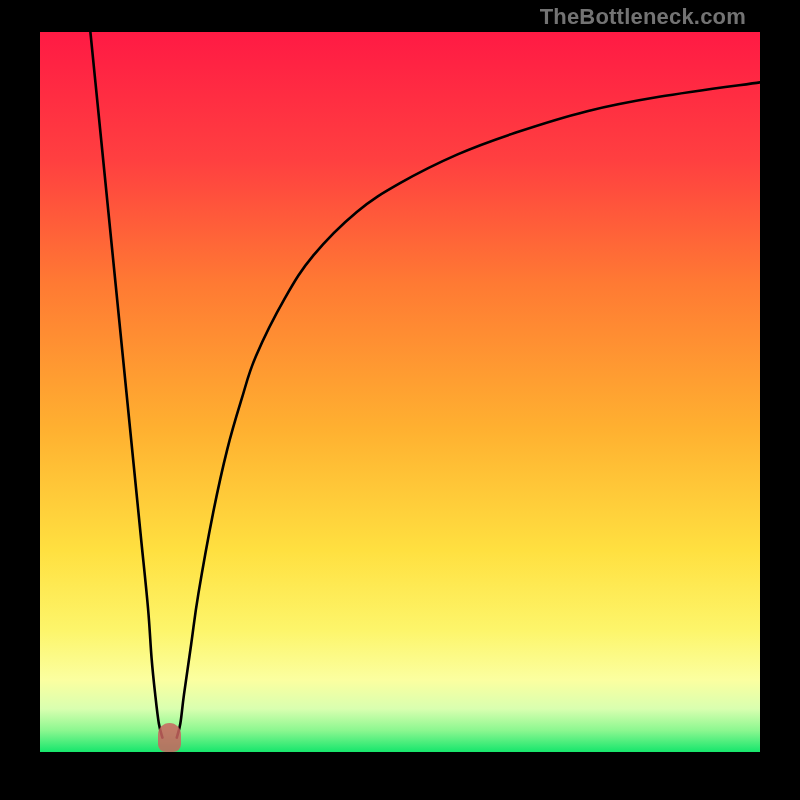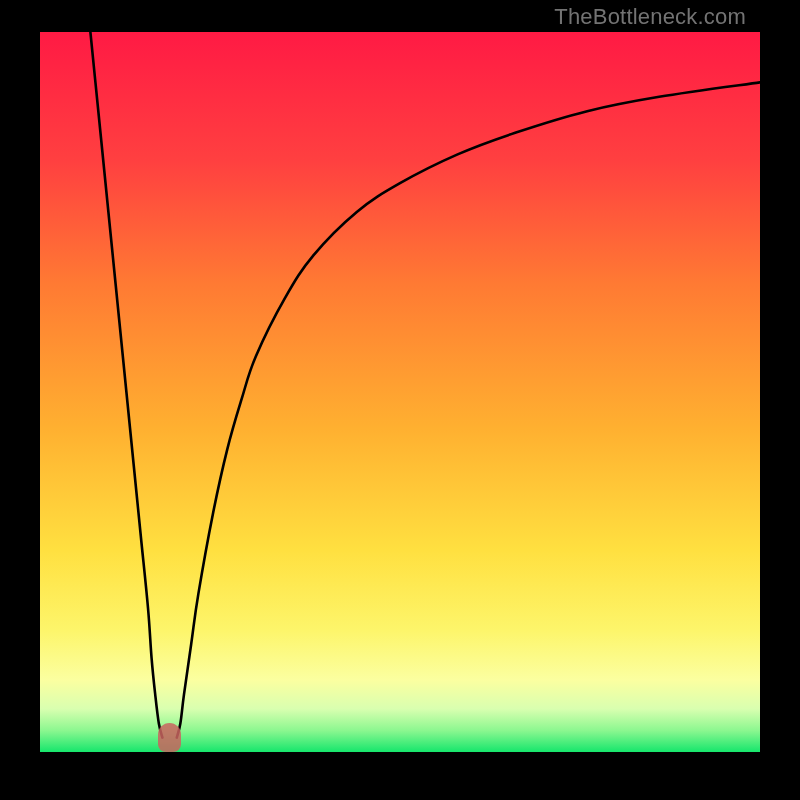--- a/index.html
+++ b/index.html
@@ -9,20 +9,21 @@
     height: 800px;
     background: #000;
     overflow: hidden;
   }
   .frame {
     position: absolute;
     left: 0;
     top: 0;
     width: 788px;
     height: 800px;
+    font-weight: bold;
   }
   .plot-area {
     position: absolute;
     left: 40px;
     top: 32px;
     width: 720px;
     height: 720px;
   }
   .gradient {
     position: absolute;

